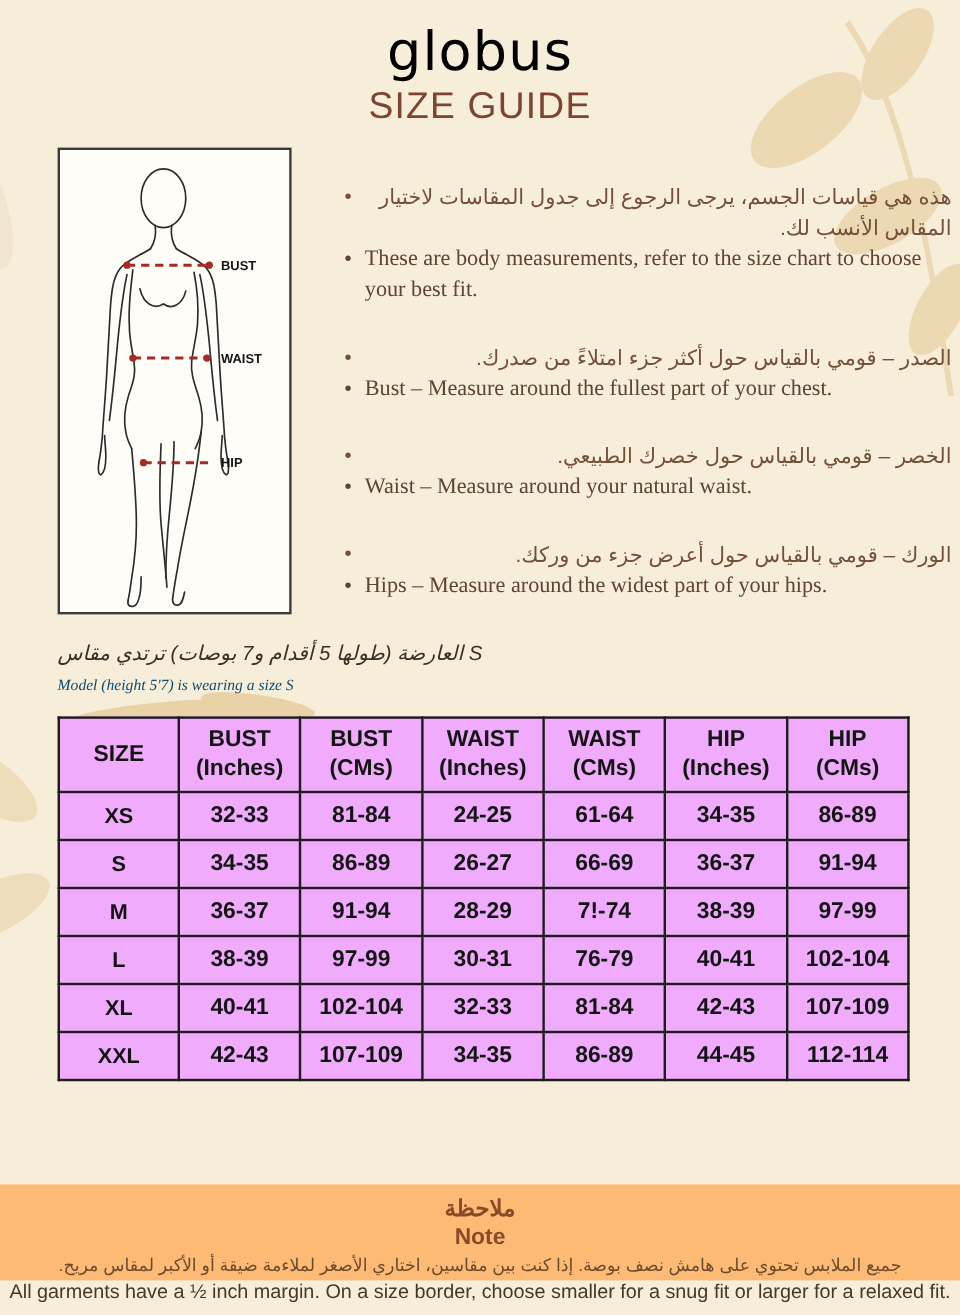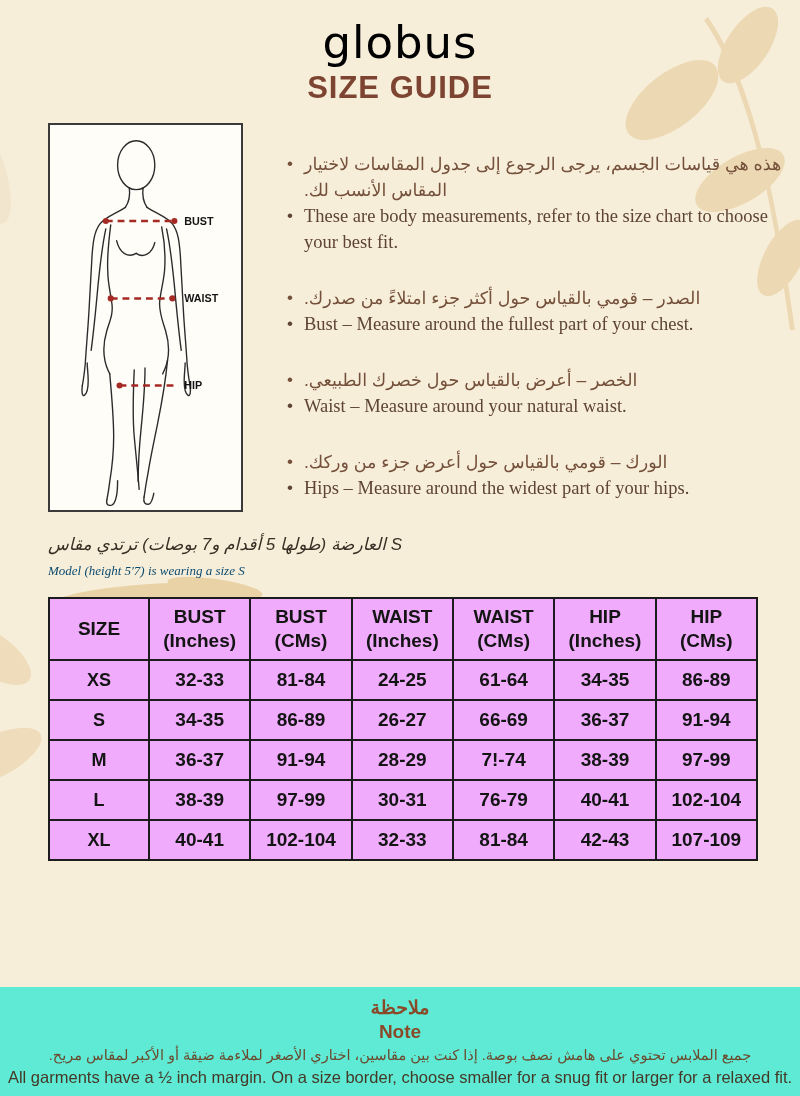--- a/index.html
+++ b/index.html
@@ -13,38 +13,38 @@
   .content{position:absolute;z-index:1;}
 
   
   .brand{
     left:0;top:16px;width:800px;text-align:center;
     font-size:45px;font-weight:500;letter-spacing:1px;color:#000000;
     font-family:"DejaVu Sans","Liberation Sans",sans-serif;
   }
   .title{
     left:0;top:70px;width:800px;text-align:center;
-    font-size:31px;font-weight:700;letter-spacing:1px;color:#7c4431;
+    font-size:31px;font-weight:400;letter-spacing:1px;color:#7c4431;
   }
 
   
   .figure-box{
     left:48px;top:123px;width:195px;height:389px;
     background:#fffdf8;border:2px solid #3a3a3a;box-sizing:border-box;
   }
   .figure-box svg{display:block;width:100%;height:100%;}
 
   
   .bullets{left:287px;top:151px;width:506px;}
   .bullet-group{margin-bottom:30px;}
   .b-line{display:flex;align-items:flex-start;}
   .b-dot{flex:0 0 17px;font-size:17px;line-height:26px;}
   .b-text{flex:1;line-height:26px;}
   .b-line.ar .b-dot{color:#74503a;}
-  .b-line.ar .b-text{direction:rtl;text-align:left;font-size:17.5px;color:#74503a;}
+  .b-line.ar .b-text{direction:rtl;text-align:right;font-size:17.5px;color:#74503a;}
   .b-line.en .b-dot{color:#5e4433;}
   .b-line.en .b-text{font-family:"Liberation Serif",serif;font-size:18.5px;color:#5e4433;}
 
   
   .model-note{left:48px;top:532px;width:430px;font-style:italic;}
   .model-ar{font-size:17px;line-height:26px;color:#3a2f24;}
   .model-en{font-family:"Liberation Serif",serif;font-size:13px;line-height:25px;color:#0c4a6e;}
 
   
   .size-table-wrap{left:48px;top:597px;}
@@ -54,21 +54,21 @@
     color:#141414;padding:0;
   }
   .size-table col.c-size{width:100px;}
   tr.hdr-en th{height:60px;font-size:19px;font-weight:700;line-height:24px;}
   tr.hdr-ar th{height:58px;font-size:15px;font-weight:700;line-height:20px;direction:rtl;}
   tr.data-row td{height:38px;font-size:19px;font-weight:700;}
   tr.data-row td.size-cell{font-size:18px;font-weight:800;}
 
   
   .note-band{
-    left:0;top:987px;width:800px;height:109px;background:#5eead4;
+    left:0;top:987px;width:800px;height:80px;background:#fdba74;
     text-align:center;
   }
   .note-head-ar{margin-top:9px;font-size:19px;font-weight:800;color:#8a4a29;line-height:24px;}
   .note-head-en{font-size:19px;font-weight:800;color:#8a4a29;line-height:24px;}
   .note-body-ar{direction:rtl;font-size:14.5px;color:#6b4a2e;line-height:22px;}
   .note-body-en{font-size:16.5px;color:#463827;line-height:23px;}
 </style>
 </head>
 <body>
 
@@ -164,21 +164,21 @@
     </div>
     <div class="b-line en">
       <span class="b-dot">•</span>
       <span class="b-text en-text">Bust – Measure around the fullest part of your chest.</span>
     </div>
   </div>
 
   <div class="bullet-group">
     <div class="b-line ar">
       <span class="b-dot">•</span>
-      <span class="b-text ar-text" dir="rtl">الخصر – أعرض بالقياس حول خصرك الطبيعي.</span>
+      <span class="b-text ar-text" dir="rtl">الخصر – قومي بالقياس حول خصرك الطبيعي.</span>
     </div>
     <div class="b-line en">
       <span class="b-dot">•</span>
       <span class="b-text en-text">Waist – Measure around your natural waist.</span>
     </div>
   </div>
 
   <div class="bullet-group">
     <div class="b-line ar">
       <span class="b-dot">•</span>
@@ -277,20 +277,29 @@
         </tr>
         <tr class="data-row">
           <td class="size-cell">XL</td>
           <td>40-41</td>
           <td>102-104</td>
           <td>32-33</td>
           <td>81-84</td>
           <td>42-43</td>
           <td>107-109</td>
         </tr>
+        <tr class="data-row">
+          <td class="size-cell">XXL</td>
+          <td>42-43</td>
+          <td>107-109</td>
+          <td>34-35</td>
+          <td>86-89</td>
+          <td>44-45</td>
+          <td>112-114</td>
+        </tr>
       </tbody>
   </table>
 </div>
 
 <div class="content note-band">
   <div class="note-head-ar">ملاحظة</div>
   <div class="note-head-en">Note</div>
   <div class="note-body-ar">جميع الملابس تحتوي على هامش نصف بوصة. إذا كنت بين مقاسين، اختاري الأصغر لملاءمة ضيقة أو الأكبر لمقاس مريح.</div>
   <div class="note-body-en">All garments have a ½ inch margin. On a size border, choose smaller for a snug fit or larger for a relaxed fit.</div>
 </div>

